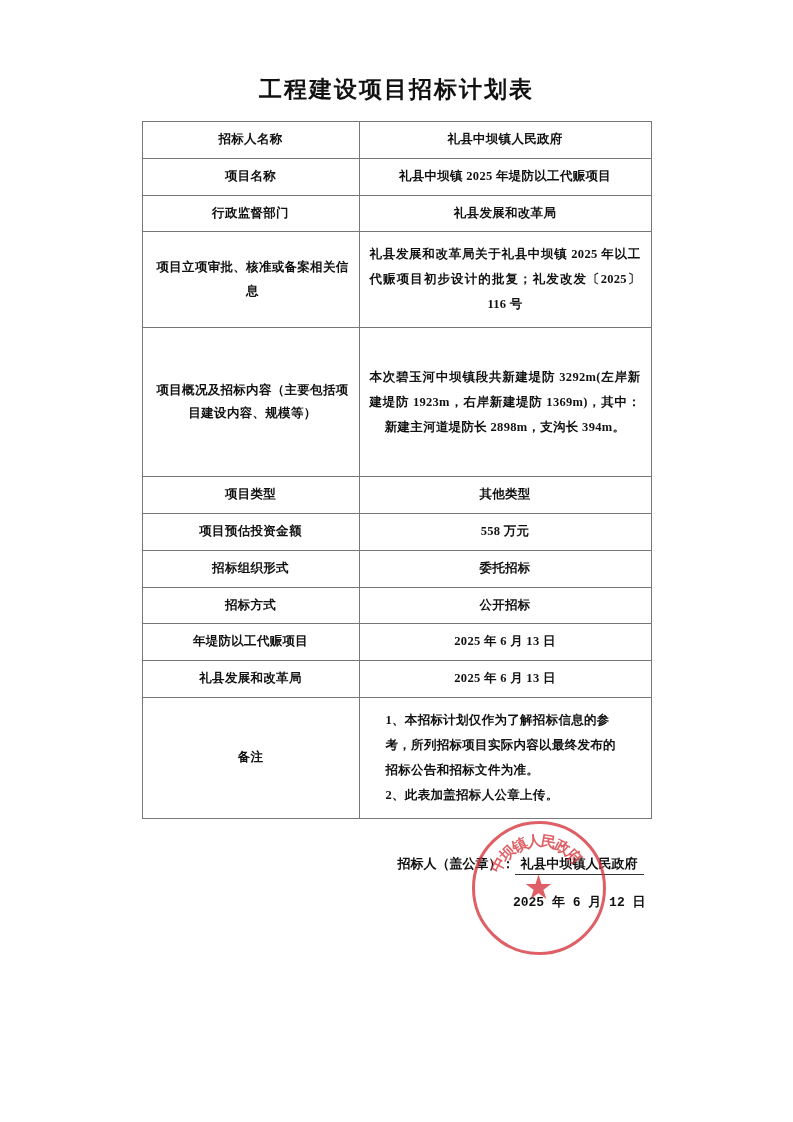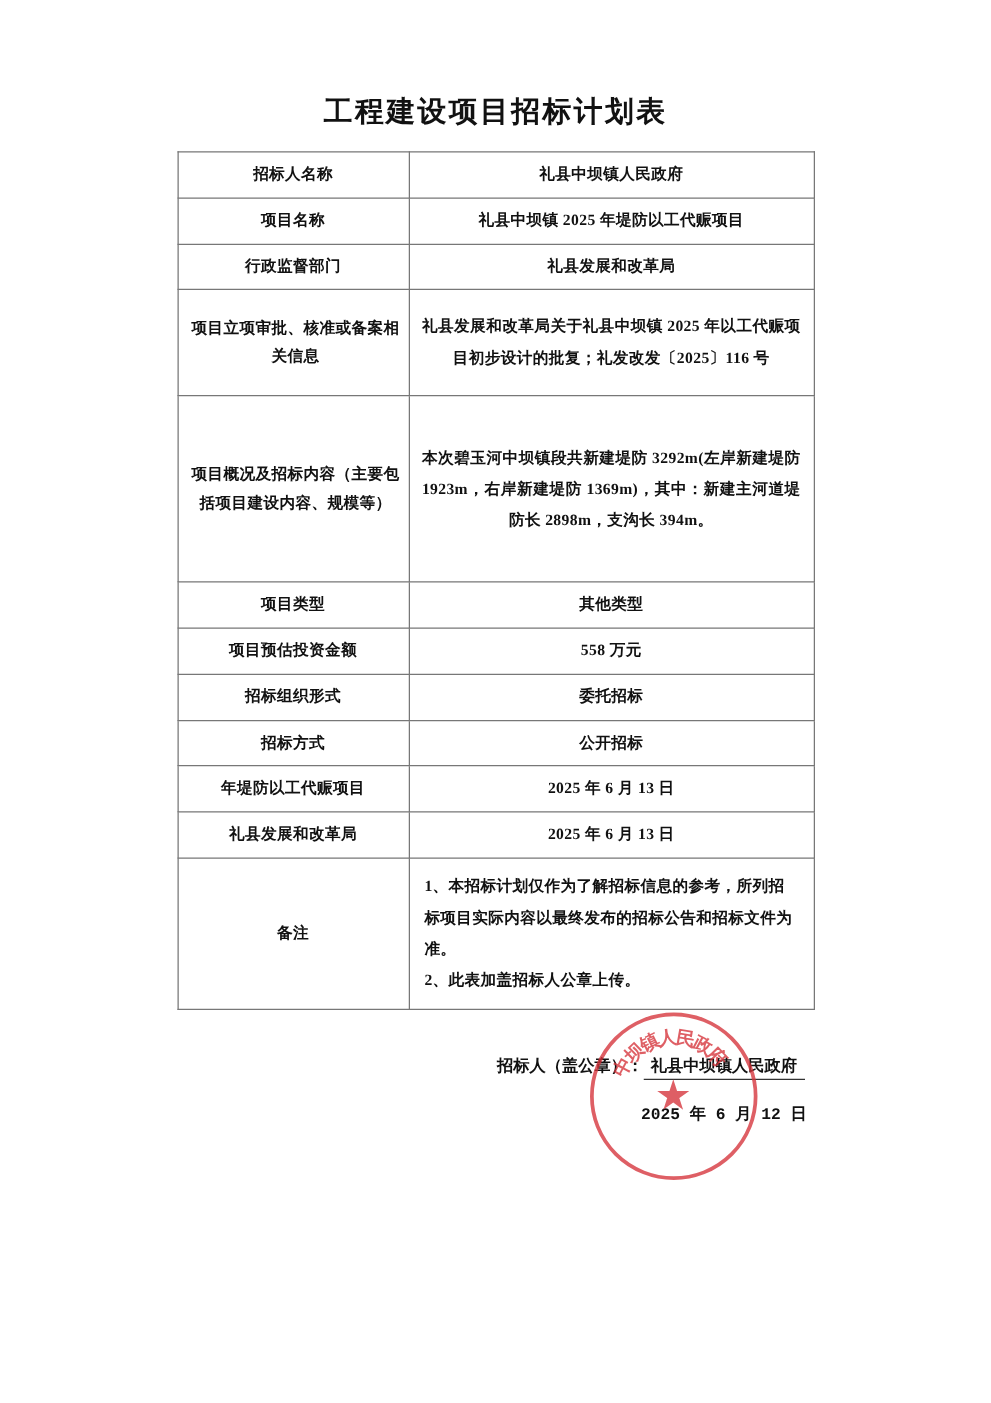--- a/index.html
+++ b/index.html
@@ -38,21 +38,21 @@
   }
   table.main {
     width: 510px;
     border-collapse: collapse;
     table-layout: fixed;
   }
   table.main td {
     border: 1px solid #777;
     font-size: 12.5px;
     line-height: 1.9;
-    padding: 6px 8px;
+    padding: 6px 24px;
     vertical-align: middle;
     color: #111;
   }
   td.label {
     width: 168px;
     text-align: center;
     font-weight: bold;
     letter-spacing: 0.3px;
   }
   td.label.left {
@@ -69,21 +69,21 @@
     text-align: justify;
     text-align-last: center;
     line-height: 2.0;
     padding: 10px 10px;
   }
   td.value.notes {
     text-align: left;
     text-align-last: left;
     font-weight: bold;
     line-height: 2.0;
-    padding: 10px 12px;
+    padding: 10px 26px;
   }
   .row-tall td { height: 64px; }
   .row-xtall td { height: 128px; }
   .row-notes td { height: 92px; }
   .sig-area {
     position: relative;
     width: 510px;
     margin: 0 auto;
     padding-top: 36px;
     font-size: 13px;

